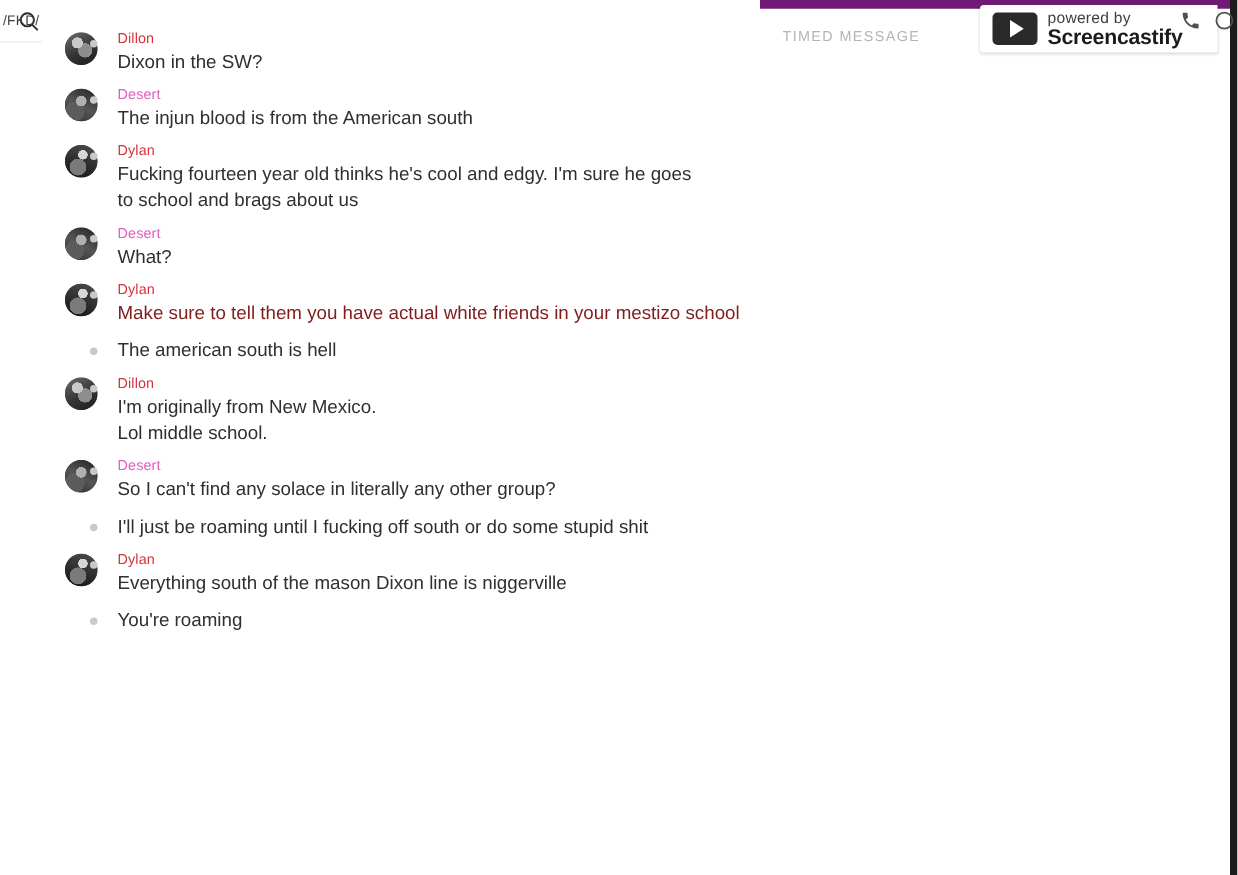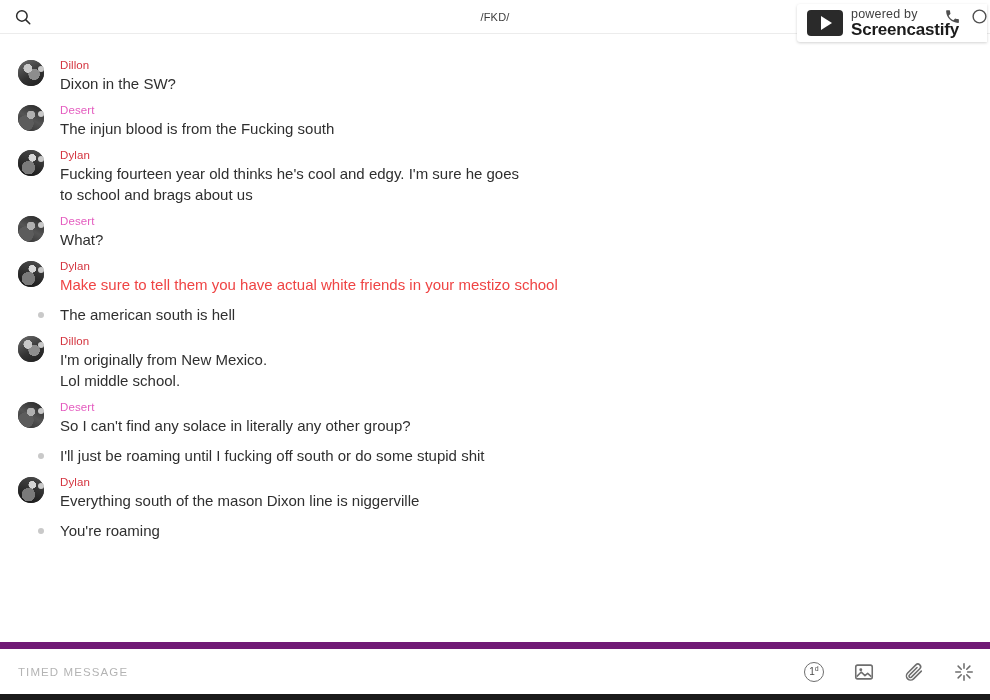--- a/index.html
+++ b/index.html
@@ -6,21 +6,21 @@
   html, body {
     margin: 0; padding: 0;
     width: 990px; height: 700px;
     overflow: hidden;
     background: #ffffff;
     font-family: "Liberation Sans", sans-serif;
   }
   #app {
     position: relative;
     width: 990px; height: 700px;
-    display: flex; flex-direction: column;
+    display: flex; flex-direction: row;
     background: #ffffff;
   }
 
   
   .topbar {
     position: relative;
     height: 34px;
     flex: 0 0 34px;
     background: #ffffff;
     border-bottom: 1px solid #ececec;
@@ -40,21 +40,21 @@
     font-size: 11px;
     color: #3d3d3d;
     letter-spacing: .2px;
     pointer-events: none;
   }
 
   
   .castify {
     position: absolute;
     top: 4px;
-    right: 3px;
+    right: 16px;
     width: 190px;
     height: 38px;
     background: #ffffff;
     border-radius: 3px 0 0 3px;
     box-shadow: 0 1px 3px rgba(0,0,0,.18);
     display: flex;
     align-items: center;
     padding-left: 10px;
     z-index: 40;
   }
@@ -170,21 +170,21 @@
     margin-bottom: 1px;
     letter-spacing: .1px;
   }
   .text {
     font-size: 15px;
     line-height: 21px;
     color: #2f2f2f;
     word-wrap: break-word;
     white-space: pre-wrap;
   }
-  .text.faint { color: #ef4444; }
+  .text.faint { color: #7f1d1d; }
   .row.first { margin-top: 14px; }
   .row.cont  { margin-top: 9px; }
 
   
   .composer {
     flex: 0 0 52px;
     height: 52px;
     border-top: 7px solid #701a75;
     background: #ffffff;
     display: flex;
@@ -292,21 +292,21 @@
     <div class="msg-group">
       <div class="row cont">
         <div class="gutter">
           <div class="avatar">
               <div class="a2"></div>
             </div>
           <div class="bullet"></div>
         </div>
         <div class="body">
           <div class="author" style="color:#e45bbf">Desert</div>
-          <div class="text">The injun blood is from the Fucking south</div>
+          <div class="text">The injun blood is from the American south</div>
         </div>
       </div>
     </div>
 
     <div class="msg-group">
       <div class="row cont">
         <div class="gutter">
           <div class="avatar">
               <div class="a3"></div>
             </div>

